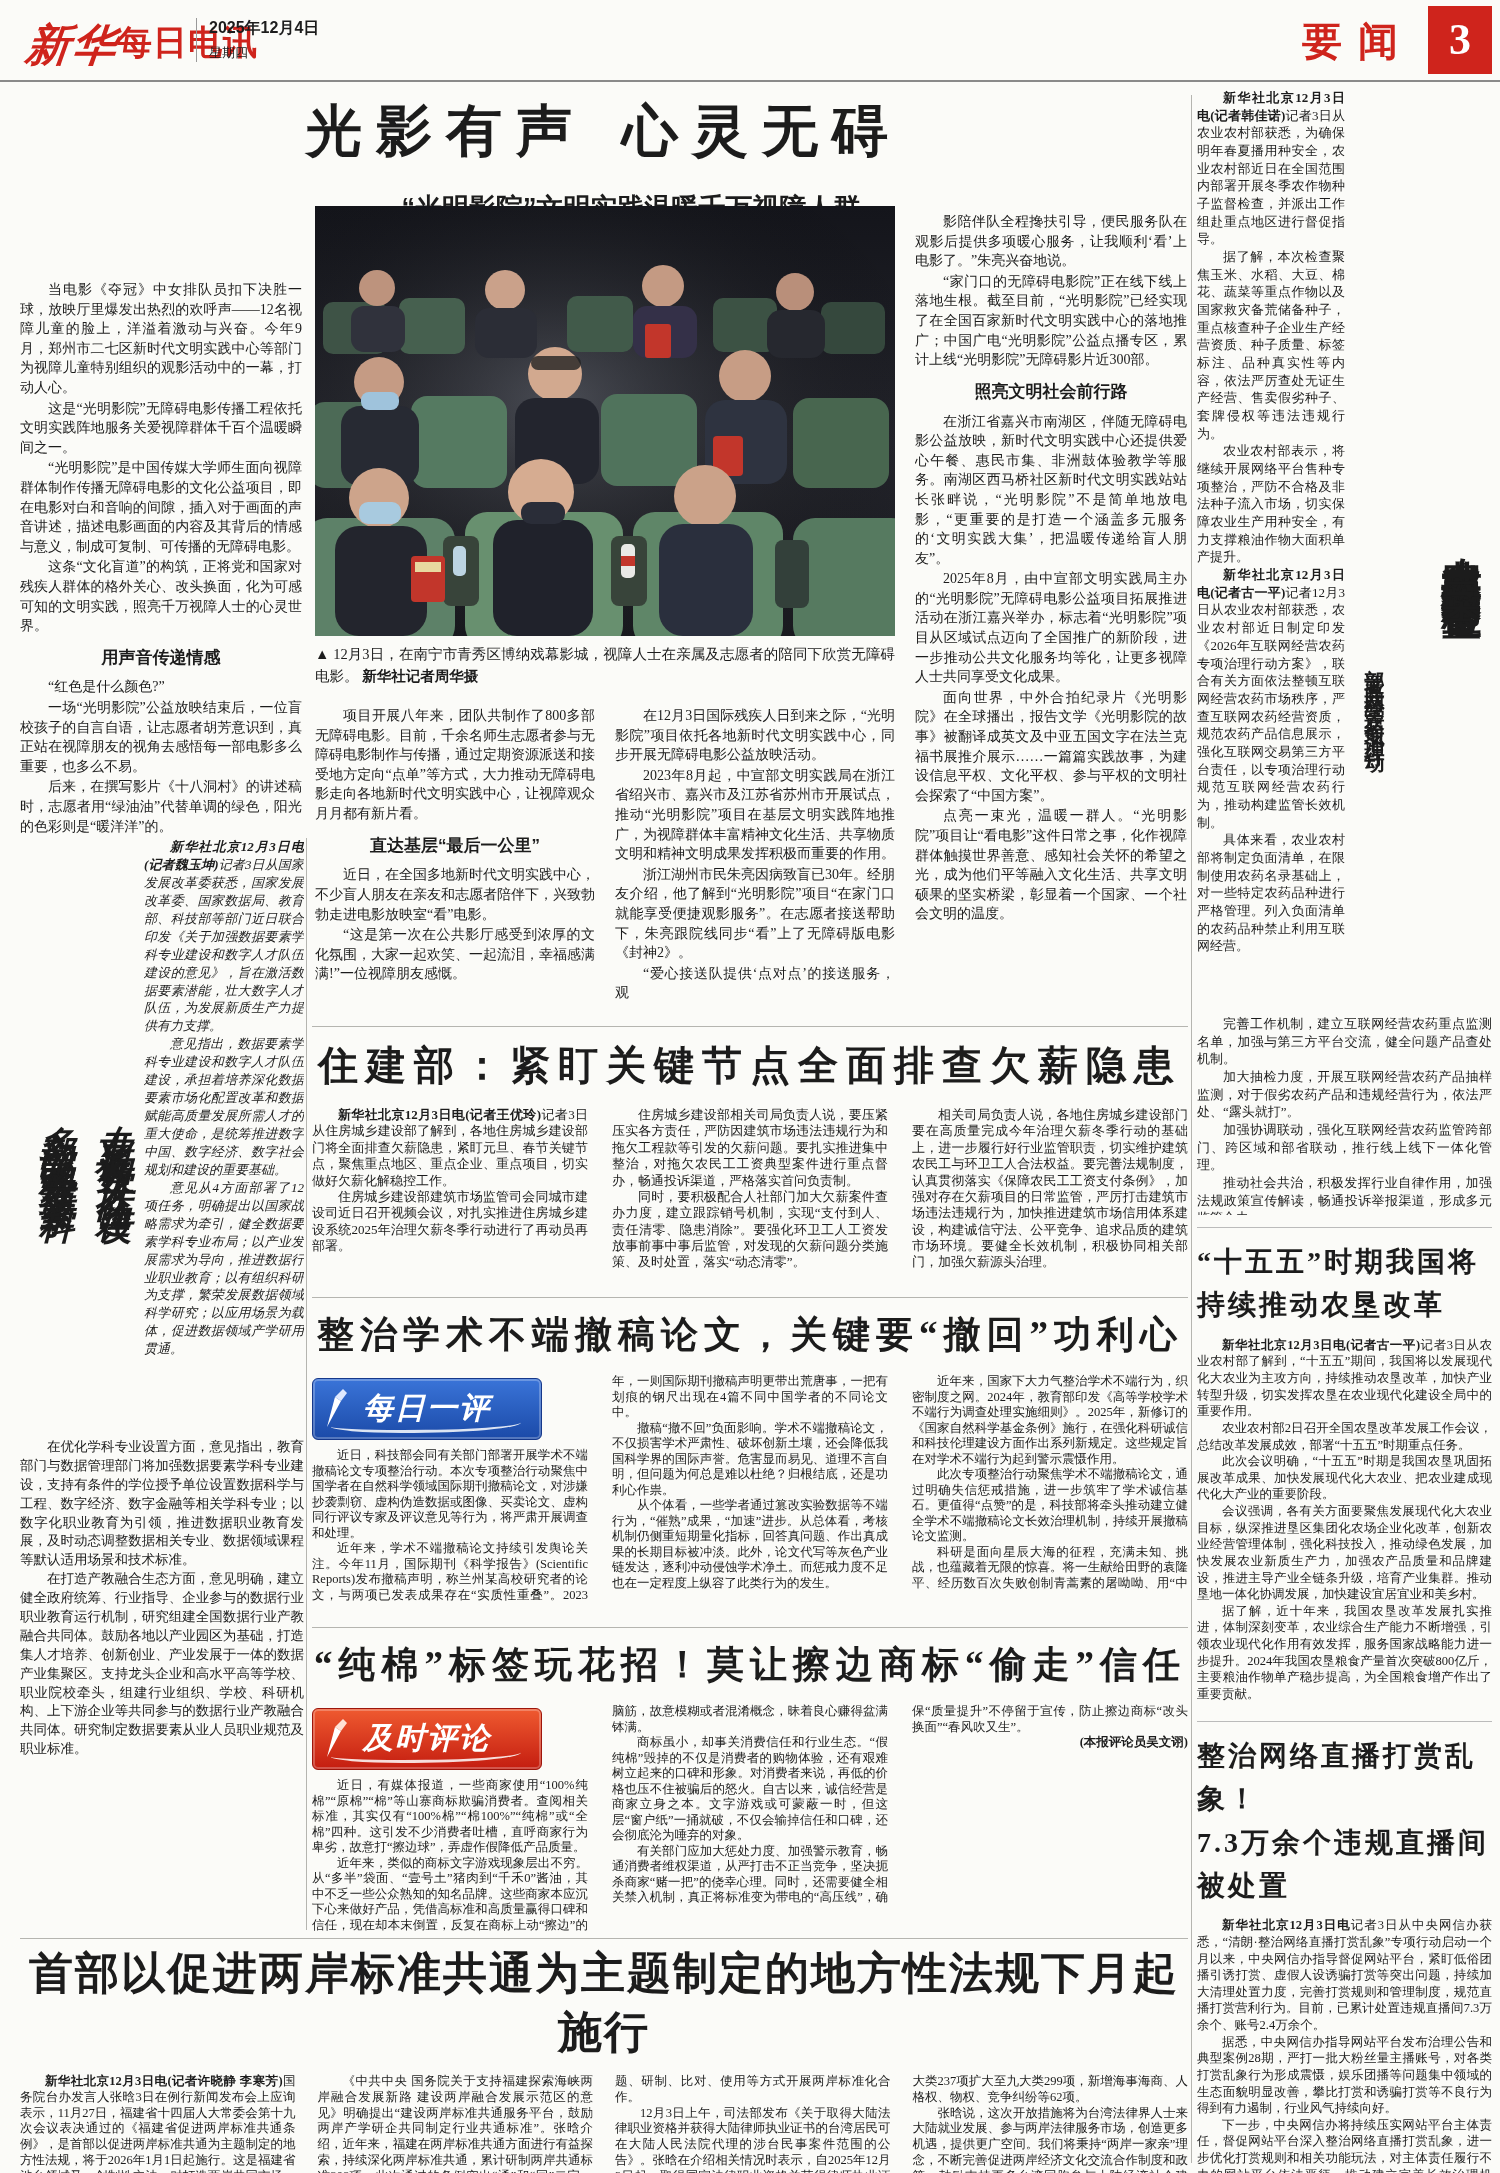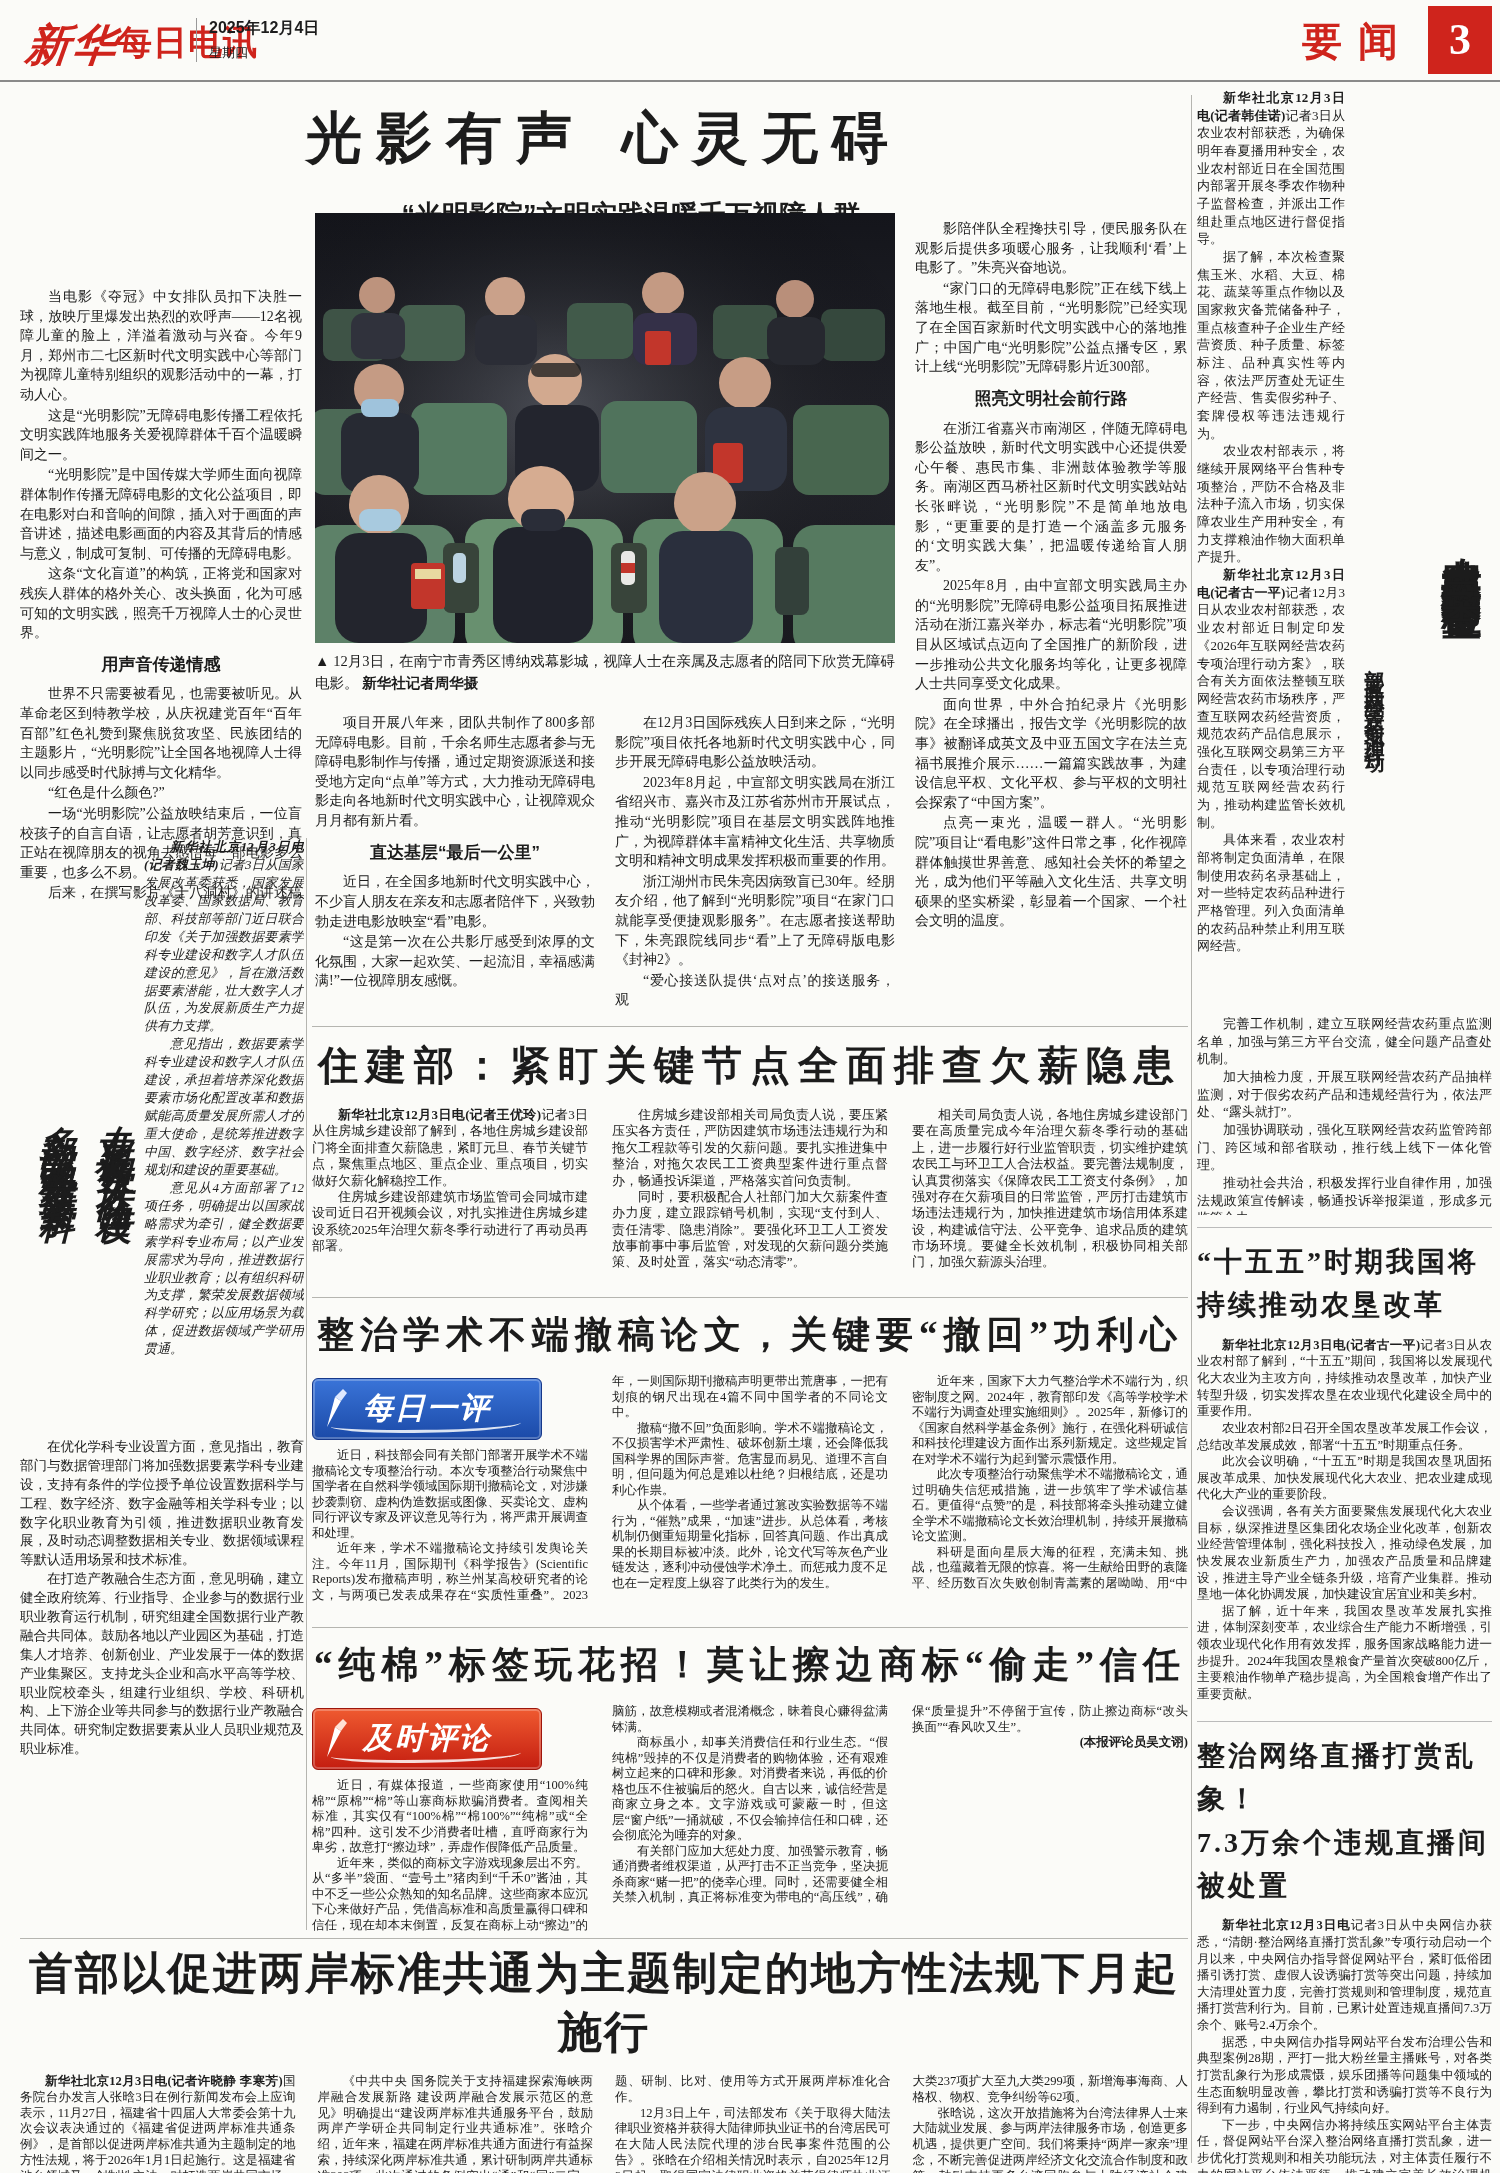--- a/index.html
+++ b/index.html
@@ -17,21 +17,21 @@
   .section-name{position:absolute;right:86px;top:14px;color:#cf241c;font-size:40px;font-weight:bold;letter-spacing:16px;font-family:"Liberation Sans",sans-serif;}
   .page-no{position:absolute;right:8px;top:6px;width:64px;height:68px;background:#cf241c;color:#fff;
            font-size:44px;font-weight:bold;text-align:center;line-height:68px;font-family:"Liberation Serif",serif;}
   
   .para{margin:0;text-indent:2em;text-align:justify;}
   .para b{font-weight:bold;}
   .dateline{text-align:right;font-weight:bold;text-indent:0;}
   .sec-head{text-align:center;font-weight:bold;font-family:"Liberation Sans",sans-serif;
             font-size:17px;margin:10px 0 8px 0;}
   
-  .main-article{position:absolute;left:20px;top:95px;width:1168px;height:928px;}
+  .main-article{position:absolute;left:20px;top:88px;width:1168px;height:928px;}
   .main-headline{text-align:center;font-size:56px;font-weight:bold;letter-spacing:14px;margin-top:6px;}
   .main-headline span{margin:0 18px;}
   .main-subhead{text-align:center;font-size:27px;font-weight:bold;font-family:"Liberation Sans",sans-serif;margin-top:20px;}
   .main-byline{text-align:center;font-size:13px;margin-top:12px;}
   .m-col{position:absolute;font-size:14px;line-height:1.40;overflow:hidden;}
   .m-col .para{margin-bottom:1px;}
   #mcol1{left:0;top:192px;width:282px;height:616px;}
   #mcol2{left:295px;top:618px;width:280px;height:306px;}
   #mcol3{left:595px;top:618px;width:280px;height:306px;}
   #mcol4{left:895px;top:124px;width:272px;height:800px;}
@@ -107,21 +107,20 @@
     </div>
     <div class="main-subhead">——“光明影院”文明实践温暖千万视障人群</div>
     <div class="main-byline">新华社记者 杨湛菲</div>
 
     <div class="m-col" id="mcol1">
         <p class="para">当电影《夺冠》中女排队员扣下决胜一球，放映厅里爆发出热烈的欢呼声——12名视障儿童的脸上，洋溢着激动与兴奋。今年9月，郑州市二七区新时代文明实践中心等部门为视障儿童特别组织的观影活动中的一幕，打动人心。</p>
         <p class="para">这是“光明影院”无障碍电影传播工程依托文明实践阵地服务关爱视障群体千百个温暖瞬间之一。</p>
         <p class="para">“光明影院”是中国传媒大学师生面向视障群体制作传播无障碍电影的文化公益项目，即在电影对白和音响的间隙，插入对于画面的声音讲述，描述电影画面的内容及其背后的情感与意义，制成可复制、可传播的无障碍电影。</p>
         <p class="para">这条“文化盲道”的构筑，正将党和国家对残疾人群体的格外关心、改头换面，化为可感可知的文明实践，照亮千万视障人士的心灵世界。</p>
         <div class="sec-head">用声音传递情感</div>
-        <p class="para">世界不只需要被看见，也需要被听见。从革命老区到特教学校，从庆祝建党百年“百年百部”红色礼赞到聚焦脱贫攻坚、民族团结的主题影片，“光明影院”让全国各地视障人士得以同步感受时代脉搏与文化精华。</p>
         <p class="para">“红色是什么颜色?”</p>
         <p class="para">一场“光明影院”公益放映结束后，一位盲校孩子的自言自语，让志愿者胡芳意识到，真正站在视障朋友的视角去感悟每一部电影多么重要，也多么不易。</p>
         <p class="para">后来，在撰写影片《十八洞村》的讲述稿时，志愿者用“绿油油”代替单调的绿色，阳光的色彩则是“暖洋洋”的。</p>
       </div>
 
     <div class="photo-wrap">
       <svg width="580" height="430" viewBox="0 0 580 430">
         <defs>
           <linearGradient id="bg" x1="0" y1="0" x2="0" y2="1">
             <stop offset="0" stop-color="#14151b"></stop>

